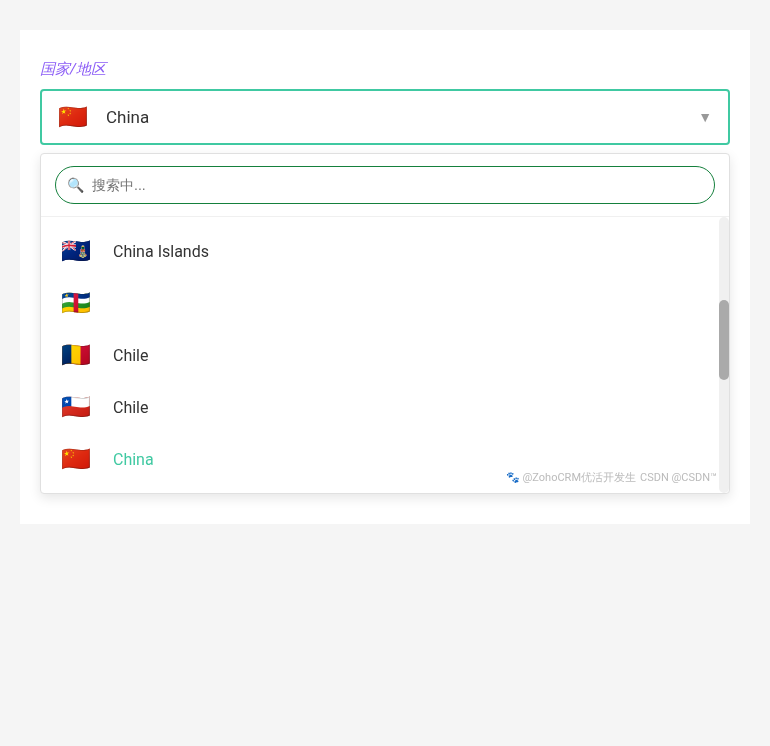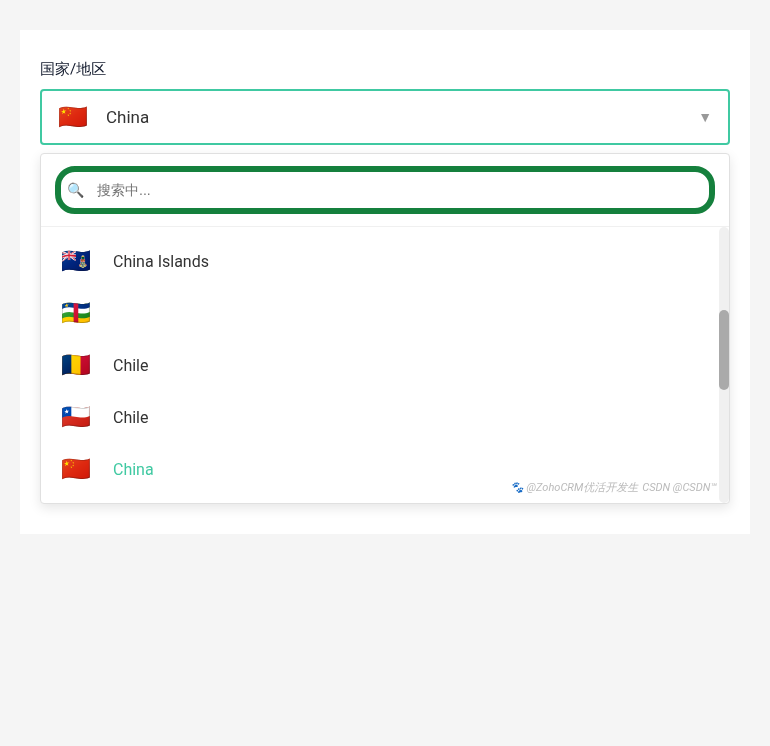--- a/index.html
+++ b/index.html
@@ -13,23 +13,24 @@
       min-height: 746px;
     }
     .container {
       width: 730px;
       background: #fff;
       padding: 30px 20px;
       position: relative;
     }
     .field-label {
       font-size: 15px;
-      color: #0f172a;
+      color: #8b5cf6;
       margin-bottom: 10px;
       font-weight: 400;
+      font-style: italic;
     }
     .select-box {
       width: 100%;
       border: 2px solid #40c9a2;
       border-radius: 4px;
       padding: 14px 16px;
       display: flex;
       align-items: center;
       justify-content: space-between;
       cursor: pointer;
@@ -58,21 +59,21 @@
       position: relative;
     }
     .search-box {
       padding: 12px 14px;
       border-bottom: 1px solid #f0f0f0;
       display: flex;
       align-items: center;
       gap: 8px;
     }
     .search-input {
-      border: 6px solid #15803d;
+      border: 1px solid #15803d;
       border-radius: 20px;
       padding: 10px 16px 10px 36px;
       width: 100%;
       font-size: 14px;
       color: #be185d;
       outline: none;
     }
     .search-wrapper {
       position: relative;
       width: 100%;
@@ -141,21 +142,20 @@
     
     .watermark {
       position: absolute;
       bottom: 8px;
       right: 12px;
       font-size: 11px;
       color: #bbb;
       display: flex;
       align-items: center;
       gap: 4px;
-      font-style: italic;
     }
   </style>
 </head>
 <body>
 
 <div class="container">
 
   <div class="field-label">国家/地区</div>
 
   <div class="select-box">

